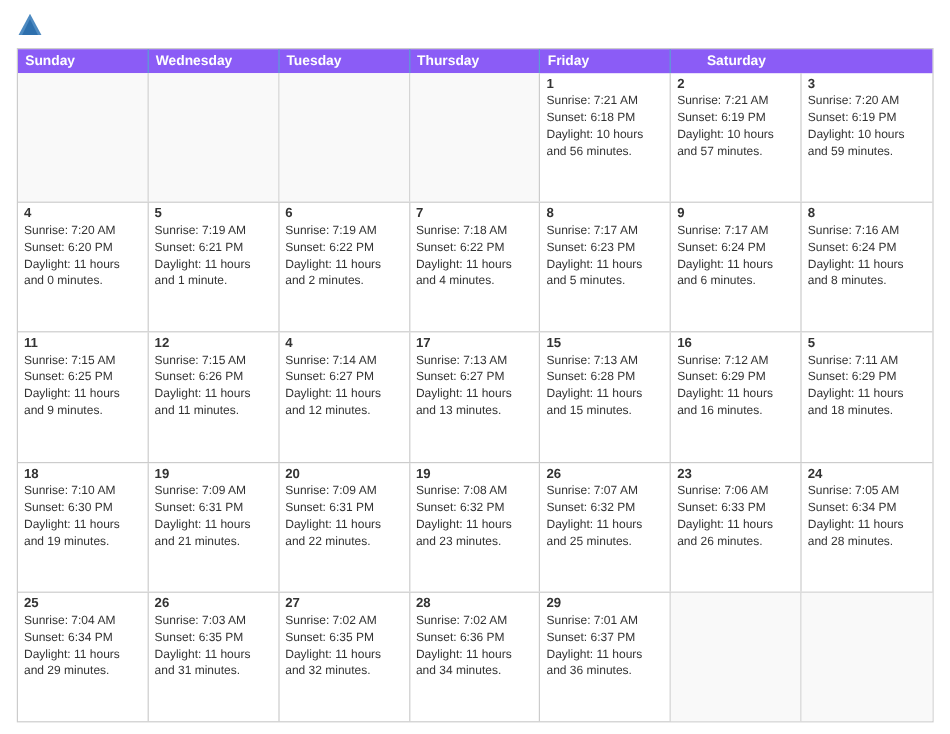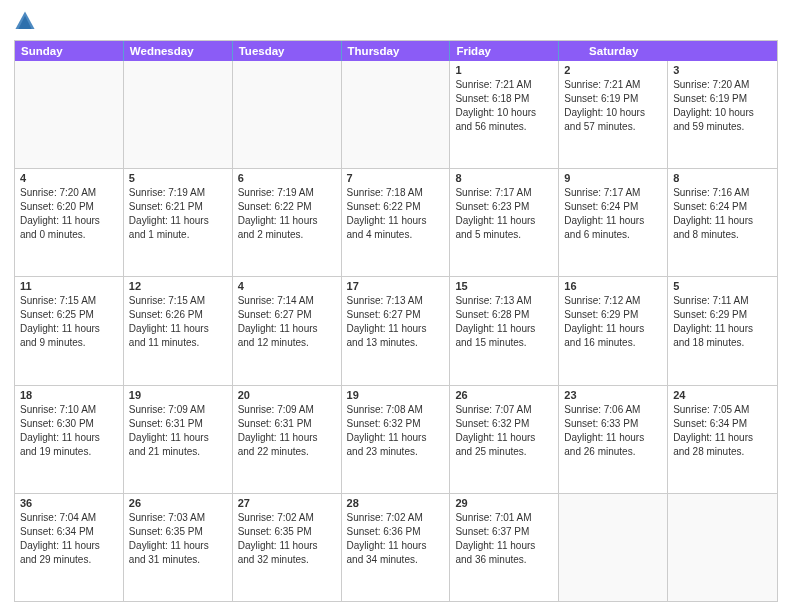--- a/index.html
+++ b/index.html
@@ -234,21 +234,21 @@
             <span class="day-num">23</span>
             <div class="day-info">Sunrise: 7:06 AM<br>Sunset: 6:33 PM<br>Daylight: 11 hours<br>and 26 minutes.</div>
           </div>
           <div class="cal-cell">
             <span class="day-num">24</span>
             <div class="day-info">Sunrise: 7:05 AM<br>Sunset: 6:34 PM<br>Daylight: 11 hours<br>and 28 minutes.</div>
           </div>
         </div>
         <div class="cal-row">
           <div class="cal-cell">
-            <span class="day-num">36</span>
+            <span class="day-num">25</span>
             <div class="day-info">Sunrise: 7:04 AM<br>Sunset: 6:34 PM<br>Daylight: 11 hours<br>and 29 minutes.</div>
           </div>
           <div class="cal-cell">
             <span class="day-num">26</span>
             <div class="day-info">Sunrise: 7:03 AM<br>Sunset: 6:35 PM<br>Daylight: 11 hours<br>and 31 minutes.</div>
           </div>
           <div class="cal-cell">
             <span class="day-num">27</span>
             <div class="day-info">Sunrise: 7:02 AM<br>Sunset: 6:35 PM<br>Daylight: 11 hours<br>and 32 minutes.</div>
           </div>

